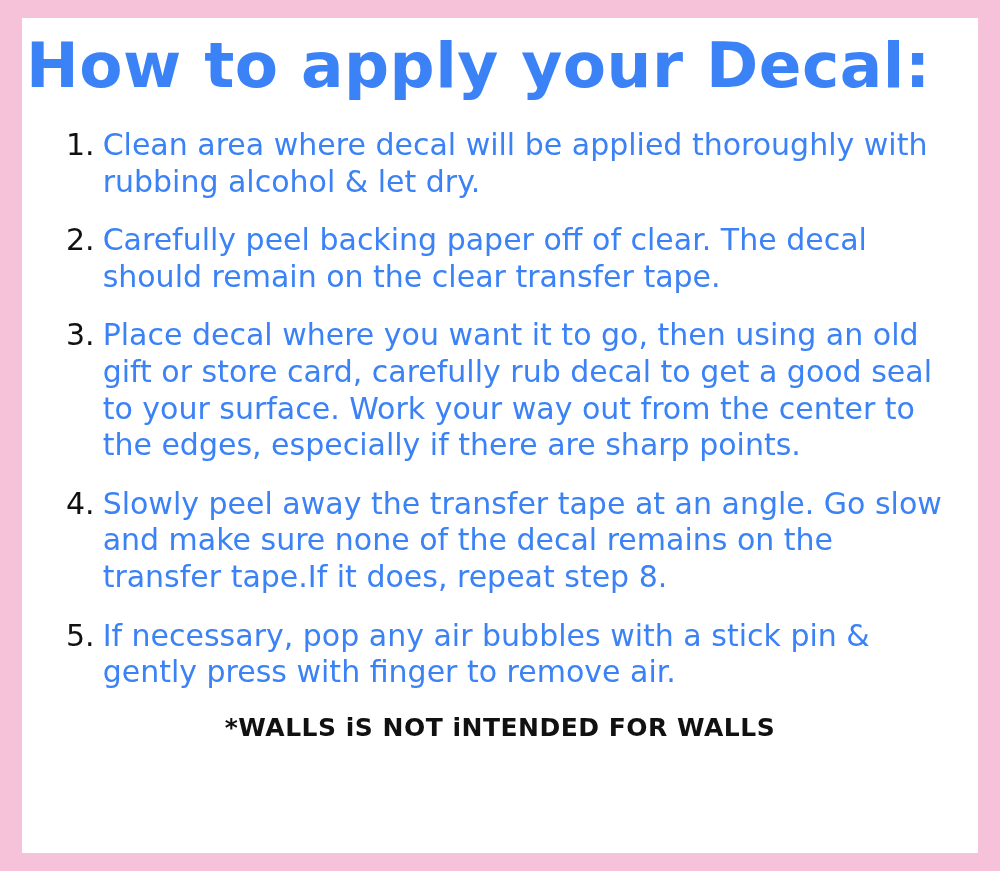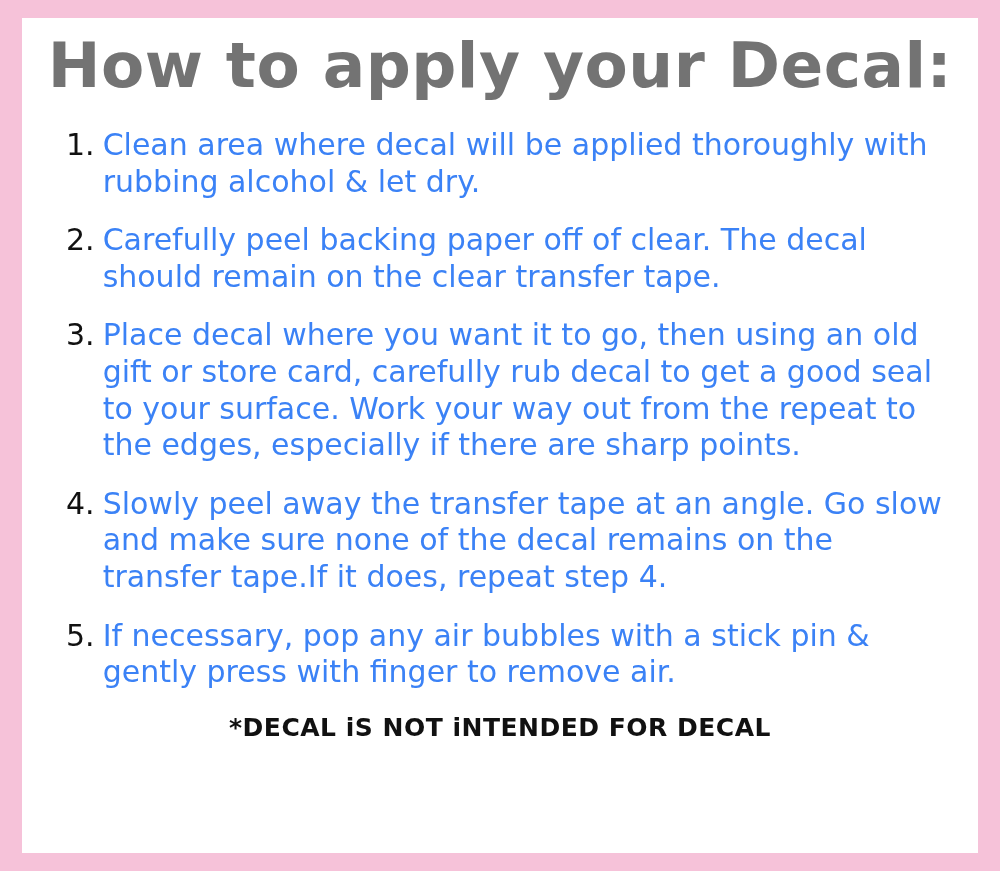--- a/index.html
+++ b/index.html
@@ -16,29 +16,28 @@
   .frame {
     position: absolute;
     left: 22px;
     top: 18px;
     width: 956px;
     height: 835px;
     background: #ffffff;
     box-sizing: border-box;
   }
   .title {
-    text-align: center;
     font-family: "DejaVu Sans", sans-serif;
     font-weight: bold;
     font-size: 63px;
     line-height: 1.0;
     letter-spacing: 0.5px;
-    color: #737373;
+    color: #3b82f6;
     margin: 16px 0 0 0;
-    padding: 0 10px;
+    padding: 0 4px;
     white-space: nowrap;
   }
   .steps {
     margin: 30px 0 0 0;
     padding: 0 34px 0 44px;
   }
   .step {
     display: flex;
     align-items: flex-start;
     margin-bottom: 22px;
@@ -83,30 +82,30 @@
       <div class="step-text">Clean area where decal will be applied thoroughly with rubbing alcohol &amp; let dry.</div>
     </div>
 
     <div class="step">
       <div class="step-num">2.</div>
       <div class="step-text">Carefully peel backing paper off of clear. The decal should remain on the clear transfer tape.</div>
     </div>
 
     <div class="step">
       <div class="step-num">3.</div>
-      <div class="step-text">Place decal where you want it to go, then using an old gift or store card, carefully rub decal to get a good seal to your surface. Work your way out from the repeat to the edges, especially if there are sharp points.</div>
+      <div class="step-text">Place decal where you want it to go, then using an old gift or store card, carefully rub decal to get a good seal to your surface. Work your way out from the center to the edges, especially if there are sharp points.</div>
     </div>
 
     <div class="step">
       <div class="step-num">4.</div>
-      <div class="step-text">Slowly peel away the transfer tape at an angle. Go slow and make sure none of the decal remains on the transfer tape.If it does, repeat step 4.</div>
+      <div class="step-text">Slowly peel away the transfer tape at an angle. Go slow and make sure none of the decal remains on the transfer tape.If it does, repeat step 8.</div>
     </div>
 
     <div class="step">
       <div class="step-num">5.</div>
       <div class="step-text">If necessary, pop any air bubbles with a stick pin &amp; gently press with finger to remove air.</div>
     </div>
 
   </div>
 
-  <div class="footnote">*DECAL iS NOT iNTENDED FOR DECAL</div>
+  <div class="footnote">*WALLS iS NOT iNTENDED FOR WALLS</div>
 
 </div>
 
 </body></html>

